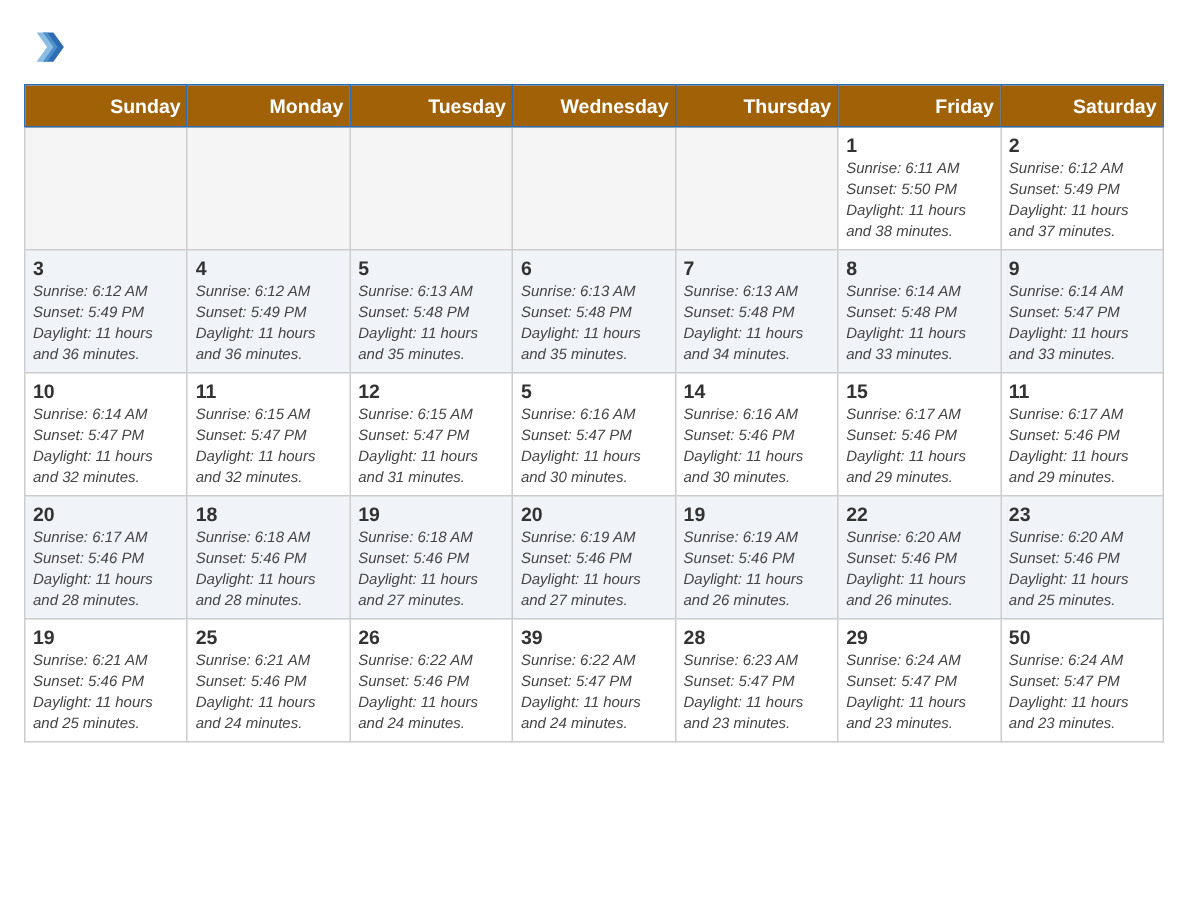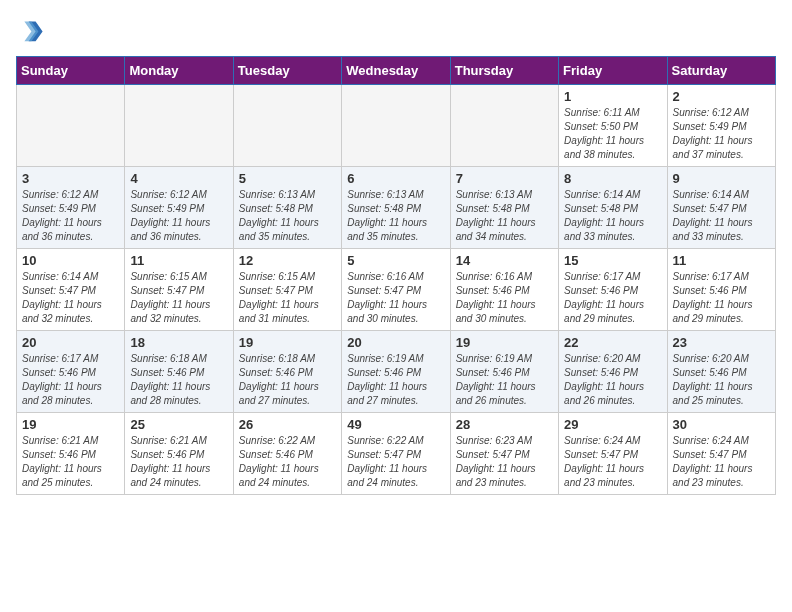--- a/index.html
+++ b/index.html
@@ -51,25 +51,25 @@
     .location {
       font-size: 14px;
       color: #555;
     }
     .calendar {
       width: 100%;
       border-collapse: collapse;
       border: 1px solid #ccc;
     }
     .calendar th {
-      background-color: #701a75;
+      background-color: #a16207;
       color: #fff;
       padding: 6px 4px;
       font-size: 13px;
-      text-align: left;
+      text-align: right;
       border: 1px solid #2e6db4;
       margin-top: 48px;
     }
     .calendar td {
       vertical-align: top;
       border: 1px solid #ccc;
       padding: 4px 5px;
       width: calc(100% / 7);
       min-height: 80px;
       font-size: 10.5px;
@@ -240,30 +240,30 @@
         </td>
         <td>
           <span class="day-num">25</span>
           <div class="day-info">Sunrise: 6:21 AM<br>Sunset: 5:46 PM<br>Daylight: 11 hours and 24 minutes.</div>
         </td>
         <td>
           <span class="day-num">26</span>
           <div class="day-info">Sunrise: 6:22 AM<br>Sunset: 5:46 PM<br>Daylight: 11 hours and 24 minutes.</div>
         </td>
         <td>
-          <span class="day-num">49</span>
+          <span class="day-num">39</span>
           <div class="day-info">Sunrise: 6:22 AM<br>Sunset: 5:47 PM<br>Daylight: 11 hours and 24 minutes.</div>
         </td>
         <td>
           <span class="day-num">28</span>
           <div class="day-info">Sunrise: 6:23 AM<br>Sunset: 5:47 PM<br>Daylight: 11 hours and 23 minutes.</div>
         </td>
         <td>
           <span class="day-num">29</span>
           <div class="day-info">Sunrise: 6:24 AM<br>Sunset: 5:47 PM<br>Daylight: 11 hours and 23 minutes.</div>
         </td>
         <td>
-          <span class="day-num">30</span>
+          <span class="day-num">50</span>
           <div class="day-info">Sunrise: 6:24 AM<br>Sunset: 5:47 PM<br>Daylight: 11 hours and 23 minutes.</div>
         </td>
       </tr>
     </tbody>
 </table>
 
 </body></html>

